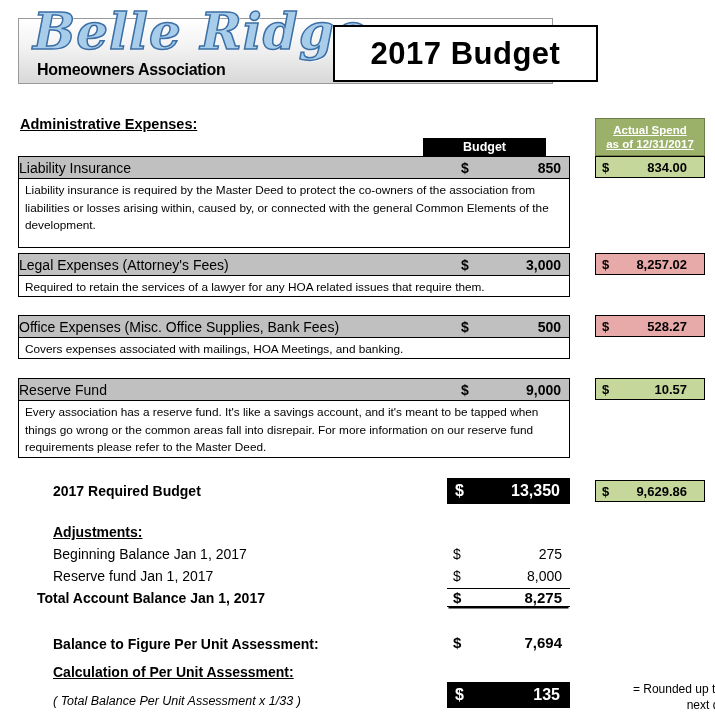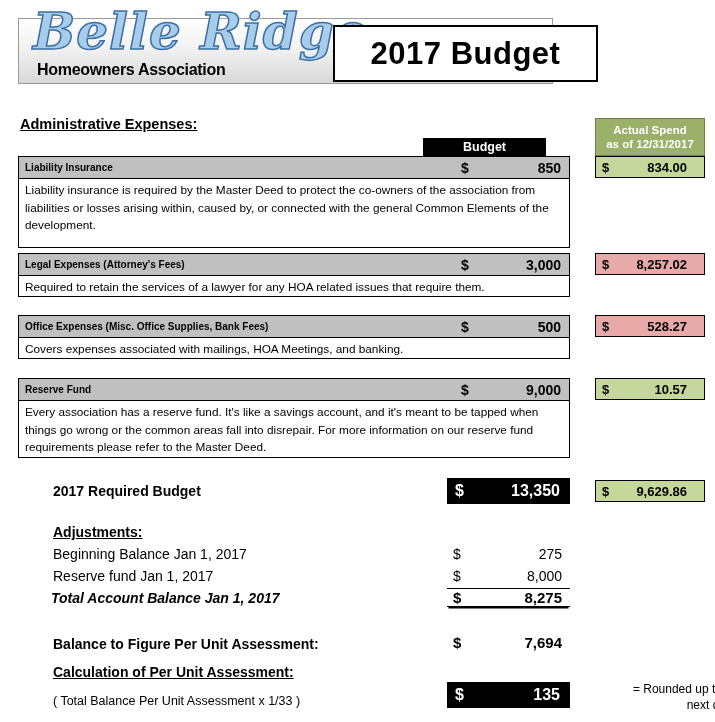--- a/index.html
+++ b/index.html
@@ -119,43 +119,43 @@
     box-sizing: border-box;
     color: #ffffff;
     font-size: 11.5px;
     font-weight: bold;
     display: flex;
     flex-direction: column;
     align-items: center;
     justify-content: center;
     line-height: 1.25;
     text-align: center;
+    text-decoration: underline;
   }
 
   
   .expense-block {
     position: absolute;
     left: 18px;
     width: 552px;
     border: 1px solid #000000;
     box-sizing: border-box;
     background: #ffffff;
   }
   .exp-title-row {
     display: flex;
     align-items: center;
     background: #c0c0c0;
     height: 21px;
     border-bottom: 1px solid #000000;
   }
   .exp-name {
     flex: 1;
-    font-size: 10px;
-    font-weight: bold;
-    padding-left: 6px;
+    font-size: 14px;
+    font-weight: normal;
     white-space: nowrap;
   }
   .exp-dollar {
     width: 22px;
     font-size: 14px;
     font-weight: bold;
     text-align: left;
   }
   .exp-amount {
     width: 78px;
@@ -355,33 +355,33 @@
   <span class="s-d">$</span>
   <span class="s-v">275</span>
 </div>
 
 <div class="sum-label" style="left:38px; top:568px;">Reserve fund Jan 1, 2017</div>
 <div class="sum-amt" style="top:568px;">
   <span class="s-d">$</span>
   <span class="s-v">8,000</span>
 </div>
 
-<div class="sum-label bold" style="left:36px; top:590px;font-style:italic;">Total Account Balance Jan 1, 2017</div>
+<div class="sum-label bold" style="left:22px; top:590px;">Total Account Balance Jan 1, 2017</div>
 <div class="sum-amt bold uline-top dbl-bottom" style="top:588px;">
   <span class="s-d">$</span>
   <span class="s-v">8,275</span>
 </div>
 
 <div class="sum-label bold" style="left:38px; top:636px;">Balance to Figure Per Unit Assessment:</div>
 <div class="sum-amt bold" style="top:634px;">
   <span class="s-d">$</span>
   <span class="s-v">7,694</span>
 </div>
 
 <div class="sum-label uline" style="left:38px; top:664px;">Calculation of Per Unit Assessment:</div>
-<div class="sum-label" style="left:38px; top:694px; font-size:12.5px;">( Total Balance Per Unit Assessment x 1/33 )</div>
+<div class="sum-label" style="left:38px; top:694px; font-size:12.5px;font-style:italic;">( Total Balance Per Unit Assessment x 1/33 )</div>
 
 <div class="black-box" style="top:682px;">
   <span class="bb-d">$</span>
   <span class="bb-v">135</span>
 </div>
 
 <div class="note">= Rounded up to the next dollar</div>
 
 </body></html>

